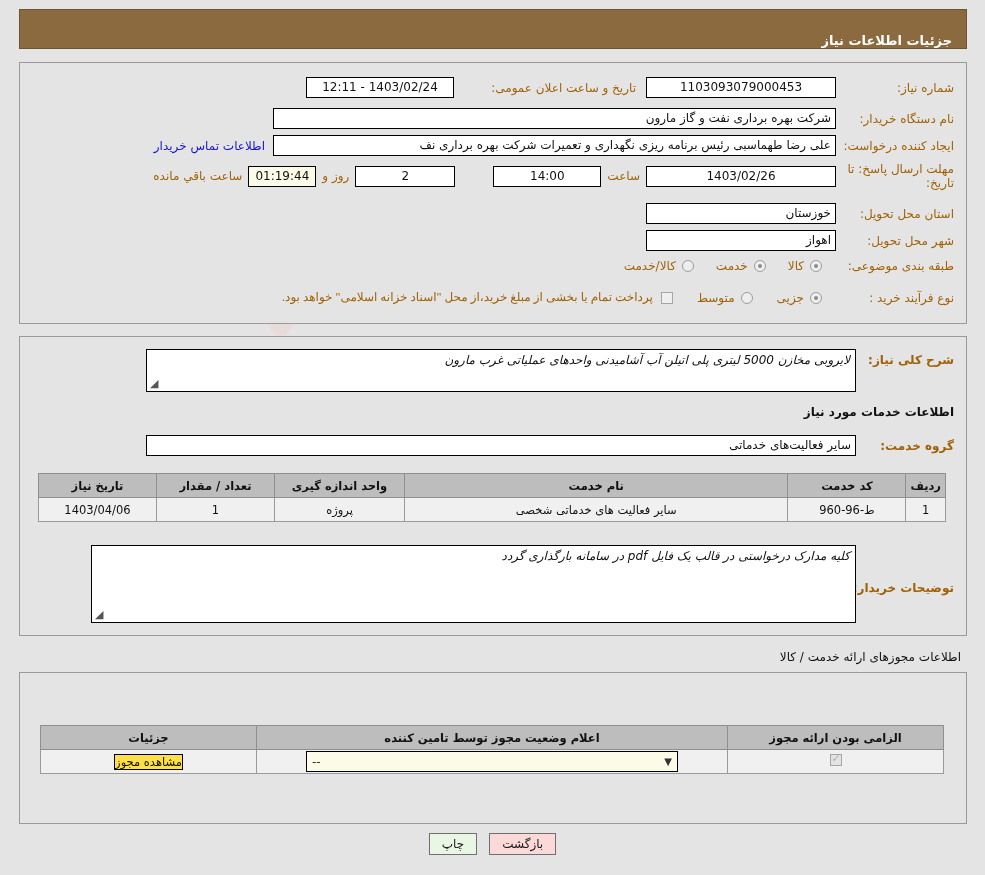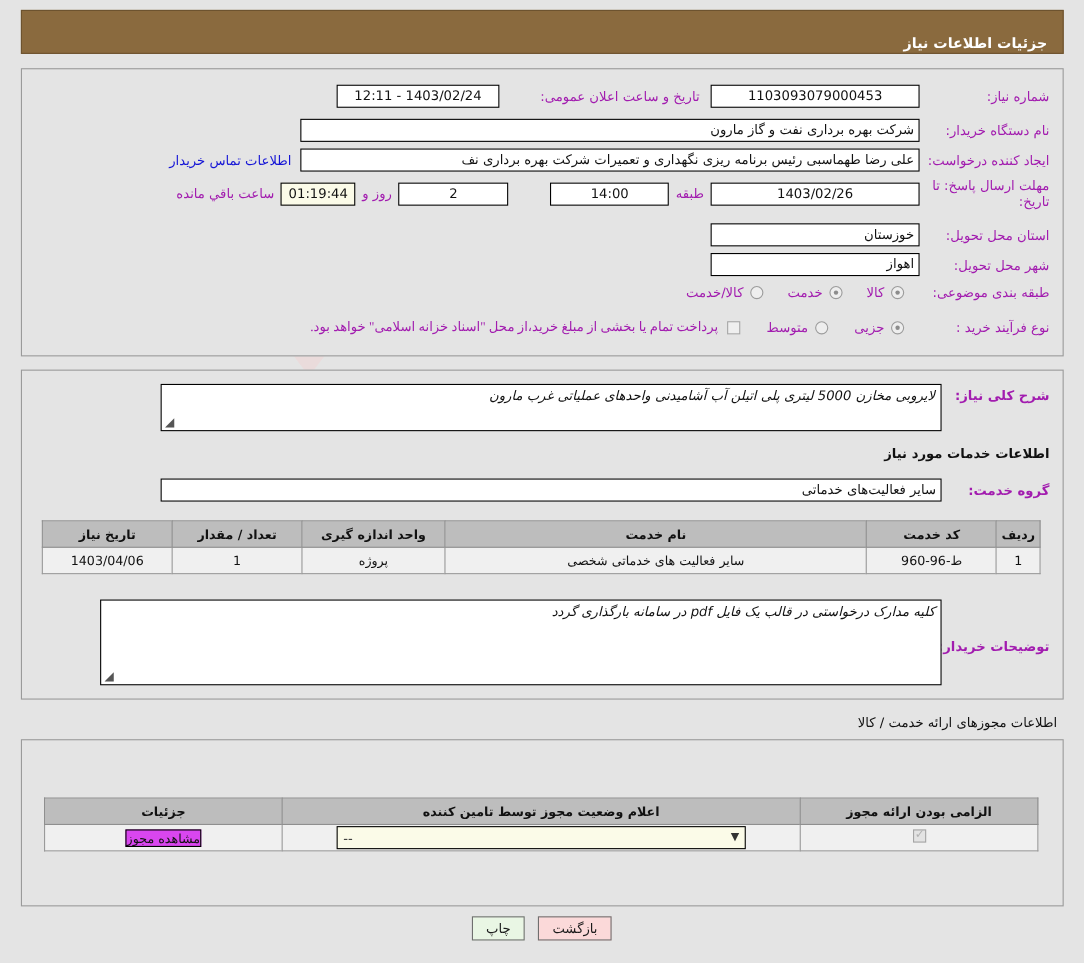--- a/index.html
+++ b/index.html
@@ -46,21 +46,21 @@
   .panel {
     position: absolute; background: #e4e4e4;
     border: 1px solid #9a9a9a; z-index: 2;
   }
   .panel.top { right: 18px; top: 62px; width: 948px; height: 262px; }
   .panel.mid { right: 18px; top: 336px; width: 948px; height: 300px; }
   .panel.bottom { right: 18px; top: 672px; width: 948px; height: 152px; }
 
   .row { position: absolute; display: flex; align-items: center; }
   .lbl {
-    font-size: 12px; color: #a21caf; font-weight: normal;
+    font-size: 12px; color: #a16207; font-weight: normal;
     white-space: nowrap; text-align: right;
   }
   .lbl.bold { font-weight: bold; }
 
   .box {
     background: #ffffff; border: 1px solid #000000;
     height: 21px; line-height: 19px; font-size: 12px;
     padding: 0 4px; text-align: right; color: #111;
     white-space: nowrap; overflow: hidden;
   }
@@ -115,21 +115,21 @@
   }
 
   .btn {
     border: 1px solid #6f6f6f; font-size: 12px;
     height: 22px; line-height: 20px; padding: 0 12px;
     text-align: center; cursor: pointer; white-space: nowrap;
   }
   .btn.print { background: #e9f6e4; }
   .btn.back  { background: #fbd9d9; }
   .btn.small {
-    background: #d946ef; border: 1px solid #000; height: 20px; line-height: 18px;
+    background: #fde047; border: 1px solid #000; height: 20px; line-height: 18px;
     padding: 0 0; font-size: 11.5px;
   }
 
   .sel {
     background: #fbfbe8; border: 1px solid #000; height: 21px;
     font-size: 12px; display: flex; align-items: center;
     justify-content: space-between; padding: 0 5px; color: #333;
   }
   .caret { font-size: 10px; color: #333; }
 </style>
@@ -166,21 +166,21 @@
 
     <div class="row" style="right:12px; top:72px;">
       <span class="lbl" style="width:110px;">ایجاد کننده درخواست:</span>
       <span class="box" style="width:563px; margin-right:8px;">علی رضا طهماسبی رئیس برنامه ریزی نگهداری و تعمیرات شرکت بهره برداری نف</span>
       <span class="link" style="margin-right:8px;">اطلاعات تماس خریدار</span>
     </div>
 
     <div class="row" style="right:12px; top:99px;">
       <span class="lbl" style="width:110px; white-space:normal; line-height:14px;">مهلت ارسال پاسخ: تا تاریخ:</span>
       <span class="box center" style="width:190px; margin-right:8px;">1403/02/26</span>
-      <span class="lbl" style="margin-right:6px;">طبقه</span>
+      <span class="lbl" style="margin-right:6px;">ساعت</span>
       <span class="box center" style="width:108px; margin-right:6px;">14:00</span>
       <span class="box center" style="width:100px; margin-right:38px;">2</span>
       <span class="lbl" style="margin-right:6px;">روز و</span>
       <span class="box yellow center" style="width:68px; margin-right:6px;">01:19:44</span>
       <span class="lbl" style="margin-right:6px;">ساعت باقي مانده</span>
     </div>
 
     <div class="row" style="right:12px; top:140px;">
       <span class="lbl" style="width:110px;">استان محل تحویل:</span>
       <span class="box" style="width:190px; margin-right:8px;">خوزستان</span>

